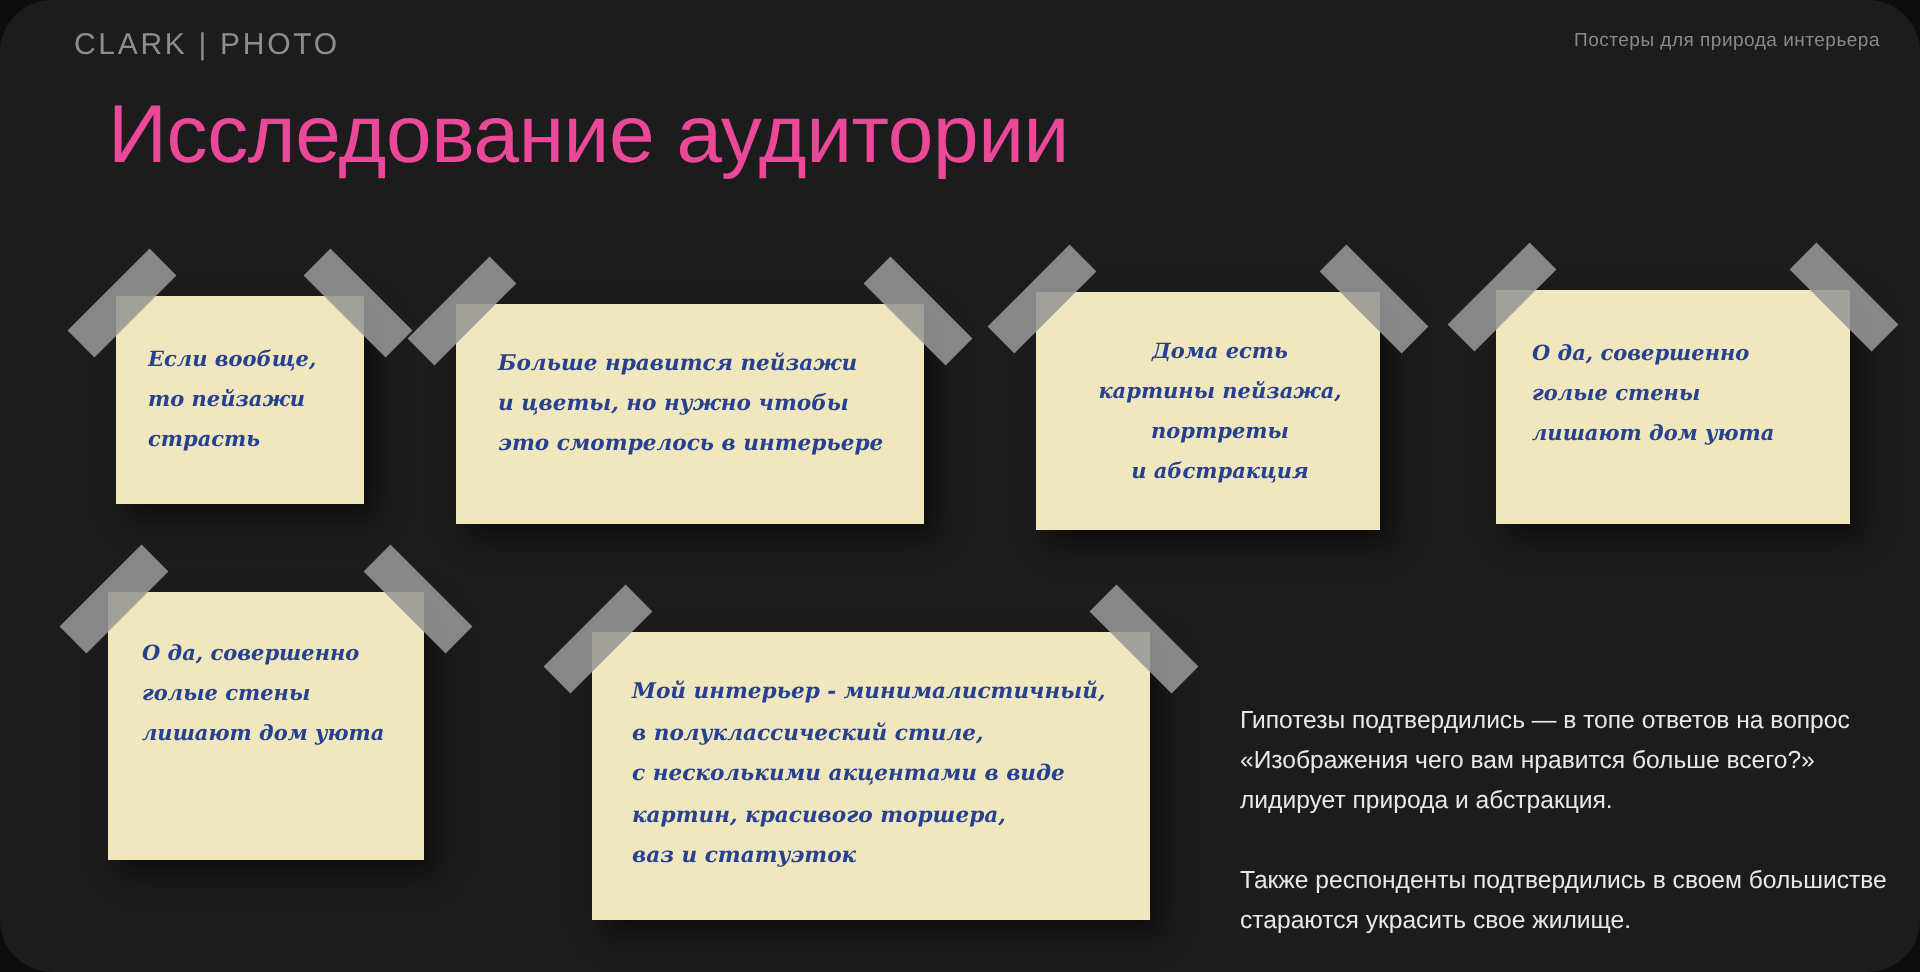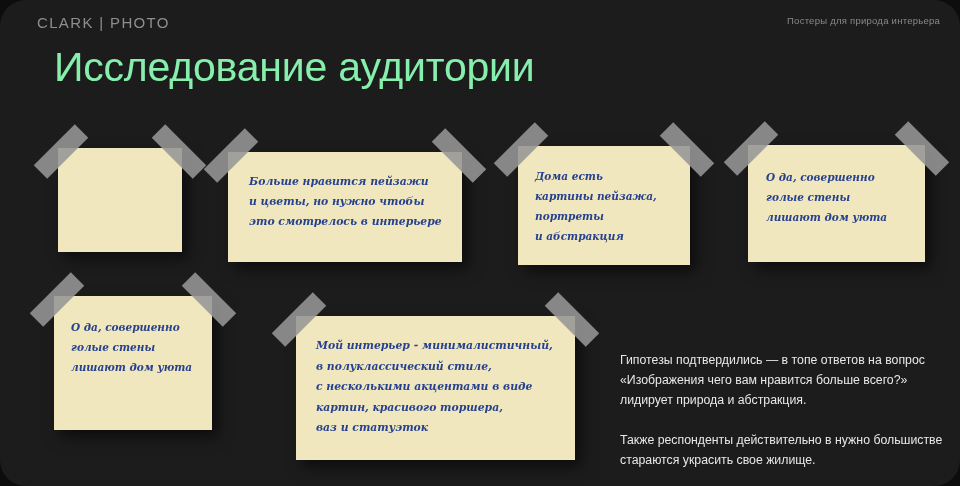--- a/index.html
+++ b/index.html
@@ -43,21 +43,21 @@
     color: #8a8a8a;
     white-space: nowrap;
   }
   #page-title {
     position: absolute;
     left: 54px;
     top: 44px;
     font-size: 41px;
     line-height: 46px;
     font-weight: 300;
-    color: #86efac;
+    color: #ec4899;
     letter-spacing: -0.2px;
     white-space: nowrap;
   }
 
   
   .note {
     position: absolute;
     background: #f0e7be;
     box-shadow: 6px 7px 13px rgba(0,0,0,0.55);
     box-sizing: border-box;
@@ -98,31 +98,34 @@
 
 <div id="slide">
 
   <div id="brand">CLARK | PHOTO</div>
   <div id="tagline">Постеры для природа интерьера</div>
   <div id="page-title">Исследование аудитории</div>
 
   <div class="note" style="left:58px; top:148px; width:124px; height:104px;">
     <div class="tape tape-l" style="left:-26px; top:-6px;"></div>
     <div class="tape tape-r" style="right:-26px; top:-6px;"></div>
+    <div class="note-text" style="left:16px; top:22px; width:102px; font-size:10.5px; line-height:20px;">Если вообще,
+то пейзажи
+страсть</div>
   </div>
 
   <div class="note" style="left:228px; top:152px; width:234px; height:110px;">
     <div class="tape tape-l" style="left:-26px; top:-6px;"></div>
     <div class="tape tape-r" style="right:-26px; top:-6px;"></div>
     <div class="note-text" style="left:21px; top:20px; width:210px; font-size:10.8px; line-height:20px;">Больше нравится пейзажи
 и цветы, но нужно чтобы
 это смотрелось в интерьере</div>
   </div>
 
-  <div class="note" style="left:518px; top:146px; width:172px; height:119px;">
+  <div class="note" style="left:518px; top:146px; width:172px; height:119px;text-align:center;">
     <div class="tape tape-l" style="left:-26px; top:-6px;"></div>
     <div class="tape tape-r" style="right:-26px; top:-6px;"></div>
     <div class="note-text" style="left:17px; top:20px; width:150px; font-size:10.5px; line-height:20px;">Дома есть
 картины пейзажа,
 портреты
 и абстракция</div>
   </div>
 
   <div class="note" style="left:748px; top:145px; width:177px; height:117px;">
     <div class="tape tape-l" style="left:-26px; top:-6px;"></div>
@@ -145,16 +148,16 @@
     <div class="tape tape-r" style="right:-26px; top:-6px;"></div>
     <div class="note-text" style="left:20px; top:20px; width:250px; font-size:10.8px; line-height:20.5px;">Мой интерьер - минималистичный,
 в полуклассический стиле,
 с несколькими акцентами в виде
 картин, красивого торшера,
 ваз и статуэток</div>
   </div>
 
   <div id="conclusion">
     <span>Гипотезы подтвердились — в топе ответов на вопрос «Изображения чего вам нравится больше всего?» лидирует природа и абстракция.</span>
-    <span class="para2">Также респонденты действительно в нужно большистве стараются украсить свое жилище.</span>
+    <span class="para2">Также респонденты подтвердились в своем большистве стараются украсить свое жилище.</span>
   </div>
 
 </div>
 
 </body></html>

